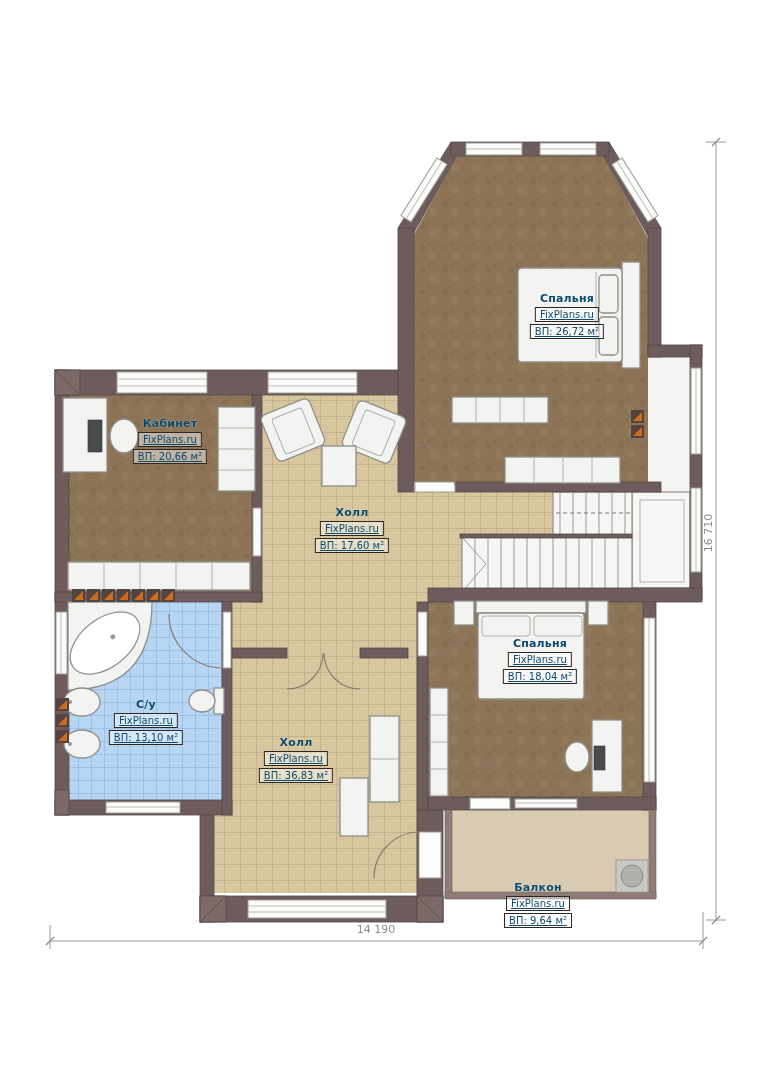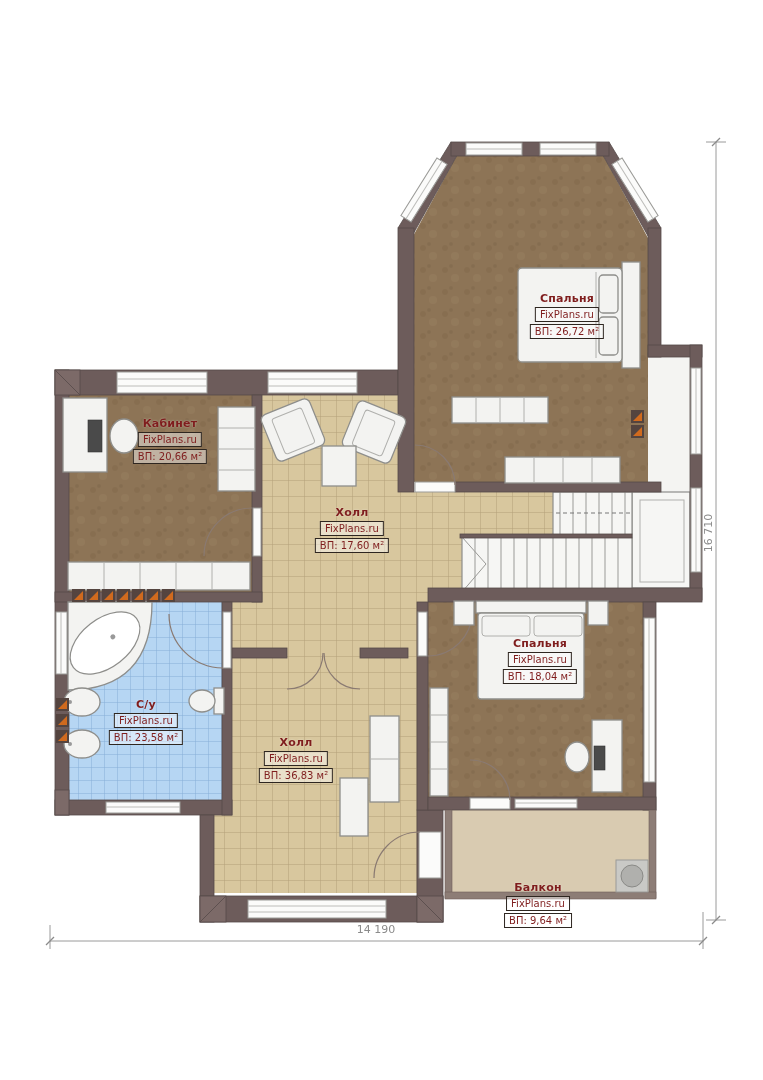--- a/index.html
+++ b/index.html
@@ -13,24 +13,24 @@
   .winline{stroke:#bcbcb9;stroke-width:1;fill:none;}
   .furn{fill:#f3f3f1;stroke:#8e8e8b;stroke-width:1.3;}
   .furn-in{fill:none;stroke:#b0b0ad;stroke-width:1;}
   .dark{fill:#4a4a4a;stroke:#333;stroke-width:0.6;}
   .arc{fill:none;stroke:#8a7a72;stroke-width:1.2;}
   .tread{stroke:#9a9a97;stroke-width:1;fill:none;}
   .stairbox{fill:#f6f6f4;stroke:#8e8e8b;stroke-width:1.2;}
   .dimline{stroke:#9a9a9a;stroke-width:1;}
   .dimtick{stroke:#8b8b8b;stroke-width:1.2;}
   .dimtext{fill:#8b8b8b;font-size:11px;font-family:"DejaVu Sans",sans-serif;}
-  .room-label{position:absolute;transform:translateX(-50%);text-align:center;color:#7f1d1d;z-index:5;}
+  .room-label{position:absolute;transform:translateX(-50%);text-align:center;color:#0c4a6e;z-index:5;}
   .room-name{font-weight:bold;font-size:11px;letter-spacing:.2px;white-space:nowrap;text-shadow:0 0 2px rgba(255,255,255,.5);}
   .room-box{display:block;width:max-content;margin:2px auto 0;border:1.4px solid #2e2620;
-            background:rgba(255,255,255,0.45);font-size:10px;line-height:13px;padding:0 4px;white-space:nowrap;}
+            background:rgba(255,255,255,0.45);font-size:10px;line-height:13px;padding:0 4px;white-space:nowrap;text-decoration:underline;}
 </style>
 </head>
 <body>
 
 <div id="stage">
 
 <svg id="plan-svg" width="763" height="1080" viewBox="0 0 763 1080">
   <defs>
     <pattern id="carpet" width="22" height="22" patternUnits="userSpaceOnUse">
       <rect width="22" height="22" fill="#8d7456"></rect>
@@ -348,21 +348,21 @@
     <span class="room-box">ВП: 17,60 м²</span>
   </div>
   <div class="room-label" style="left:540px;top:637px;">
     <div class="room-name">Спальня</div>
     <span class="room-box">FixPlans.ru</span>
     <span class="room-box">ВП: 18,04 м²</span>
   </div>
   <div class="room-label" style="left:146px;top:698px;">
     <div class="room-name">С/у</div>
     <span class="room-box">FixPlans.ru</span>
-    <span class="room-box">ВП: 23,58 м²</span>
+    <span class="room-box">ВП: 13,10 м²</span>
   </div>
   <div class="room-label" style="left:296px;top:736px;">
     <div class="room-name">Холл</div>
     <span class="room-box">FixPlans.ru</span>
     <span class="room-box">ВП: 36,83 м²</span>
   </div>
   <div class="room-label" style="left:538px;top:849px;margin-top:32px;">
     <div class="room-name">Балкон</div>
     <span class="room-box">FixPlans.ru</span>
     <span class="room-box">ВП: 9,64 м²</span>

